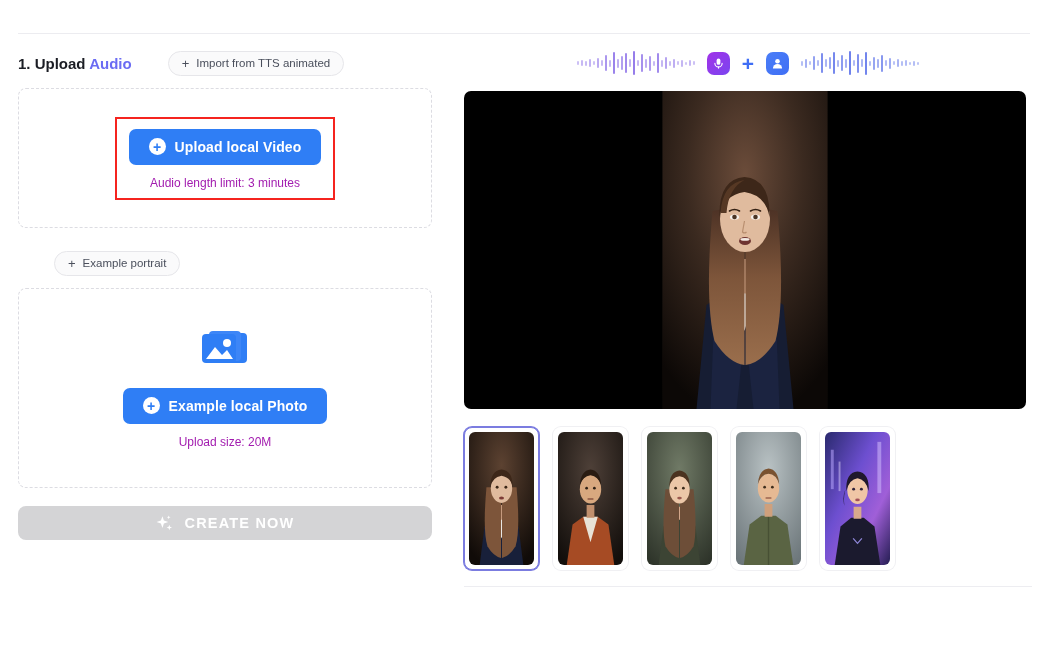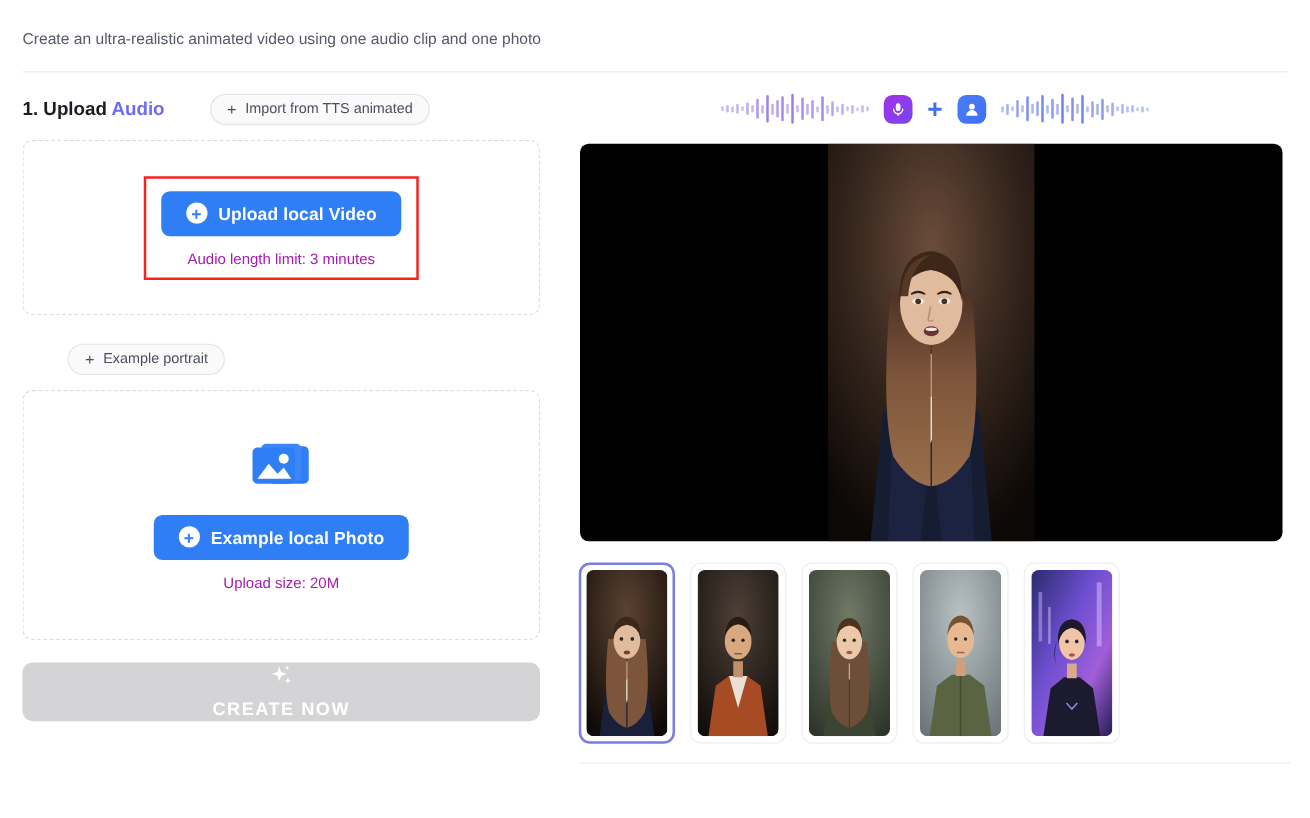--- a/index.html
+++ b/index.html
@@ -78,27 +78,26 @@
     display: inline-flex; align-items: center; justify-content: center;
     font-size: 14px; font-weight: 700; line-height: 1;
   }
   .hint { font-size: 12px; color: #a21caf; margin-top: 11px; }
 
   .photo-icon { margin-bottom: 16px; }
 
   
   .create-btn {
     margin-top: 18px;
-    width: 414px; height: 47px;
+    width: 414px; height: 34px;
     background: #d4d4d6; color: #ffffff;
     border: none; border-radius: 8px;
     display: flex; align-items: center; justify-content: center; gap: 10px;
     font-size: 14.5px; font-weight: 700; letter-spacing: 1.2px;
     cursor: pointer;
-    flex-direction: column;
   }
 
   
   .wave-row {
     display: flex; align-items: center; justify-content: center;
     gap: 12px; height: 34px; margin-bottom: 11px;
   }
   .wave { display: flex; align-items: center; gap: 2px; height: 26px; }
   .wave i { display: block; width: 2px; border-radius: 1px; }
   .badge {
@@ -136,21 +135,20 @@
     margin-top: 16px; width: 568px; height: 1px; background: #ededf1;
   }
   svg { display: block; }
 </style>
 </head>
 <body>
 
 <div class="page">
 
   <div class="header">
-    <div class="app-sub">Create an ultra-realistic animated video using one audio clip and one photo</div>
   </div>
   <div class="hdr-divider"></div>
 
   <div class="body">
 
     <div class="left-col">
 
       <div class="sec-head">
         <div class="sec-title">
           <span>1.</span>

